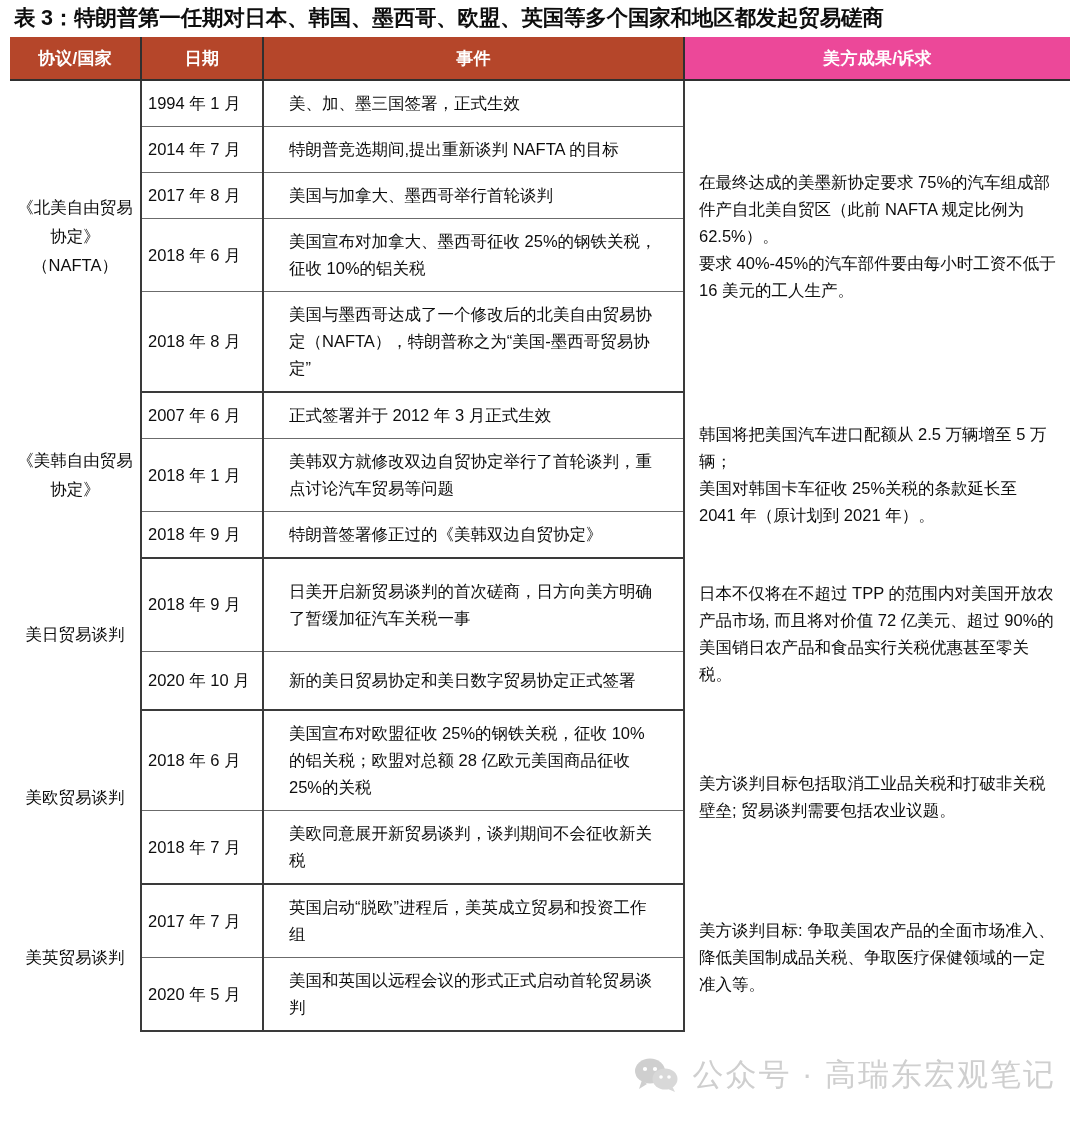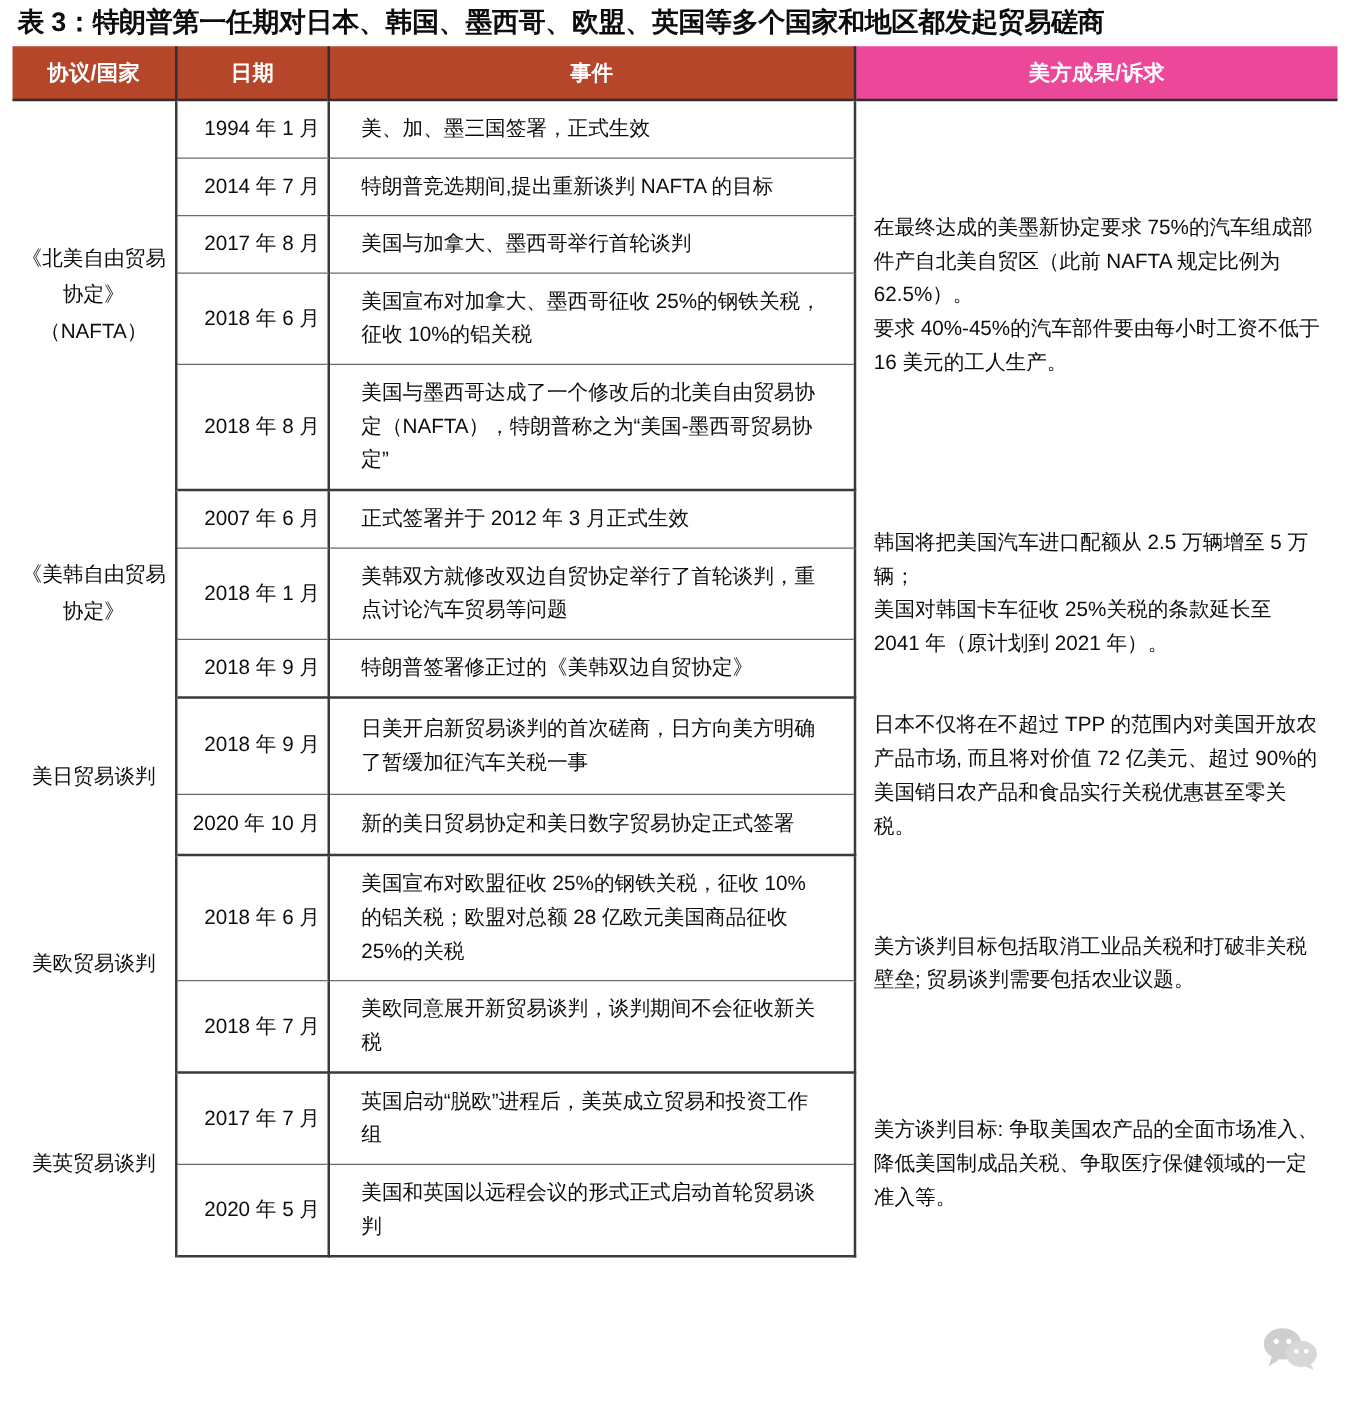--- a/index.html
+++ b/index.html
@@ -71,30 +71,30 @@
   tbody td.last-col { border-right: none; }
 
   td.agreement {
     text-align: center;
     vertical-align: middle;
     border-bottom: none;
     padding: 20px 2px;
     line-height: 29px;
   }
   td.date {
-    text-align: right;
+    text-align: left;
     white-space: nowrap;
     padding: 2px 6px;
   }
   td.event { text-align: left; }
   td.outcome {
     text-align: left;
     vertical-align: middle;
     border-bottom: none;
-    padding: 9px 14px;
+    padding: 22px 14px;
   }
 
   
   tr.section-end > td { border-bottom: 2.6px solid #3a3a3a; }
   tbody tr.last-row > td { border-bottom: 2.6px solid #3a3a3a; }
 
   
   .source {
     font-size: 15.5px;
     line-height: 22px;
@@ -218,15 +218,16 @@
         <ellipse cx="16" cy="13" rx="15" ry="12.5" fill="#cfcfcf"></ellipse>
         <polygon points="8,22 5,31 13,26" fill="#cfcfcf"></polygon>
         <circle cx="11" cy="11" r="2.1" fill="#ffffff"></circle>
         <circle cx="21" cy="11" r="2.1" fill="#ffffff"></circle>
         <ellipse cx="31" cy="21" rx="12.5" ry="10.5" fill="#d8d8d8"></ellipse>
         <polygon points="38,28 41,34 34,31" fill="#d8d8d8"></polygon>
         <circle cx="27" cy="19" r="1.8" fill="#ffffff"></circle>
         <circle cx="35" cy="19" r="1.8" fill="#ffffff"></circle>
       </svg>
     </span>
+    <span>公众号 · 高瑞东宏观笔记</span>
   </div>
 
 </div>
 
 </body></html>

